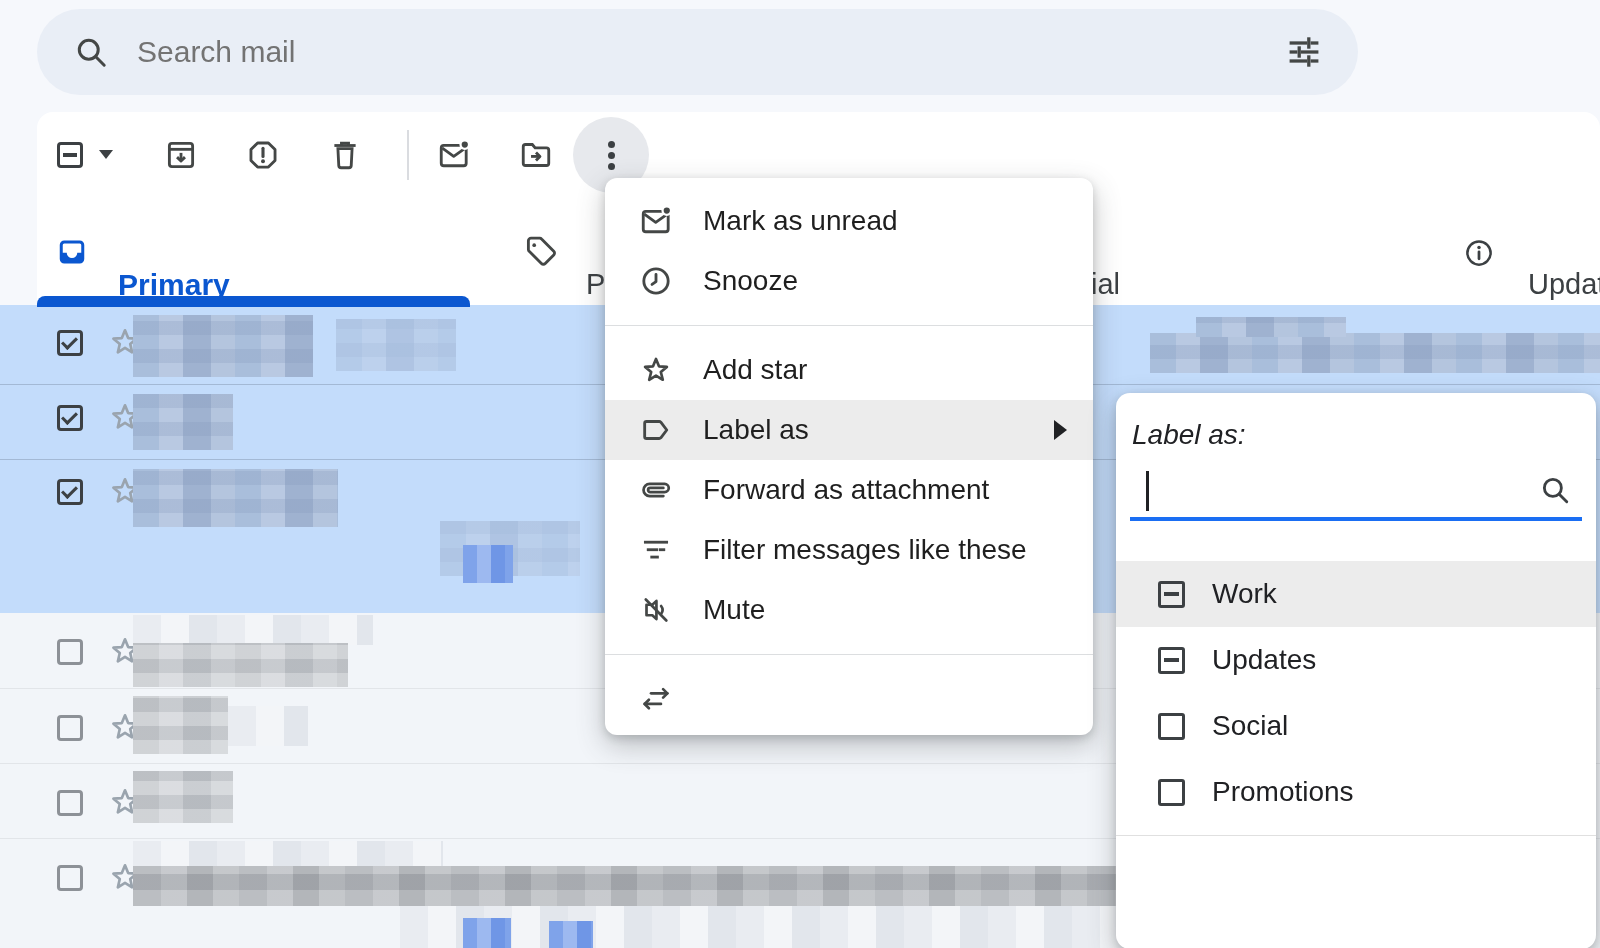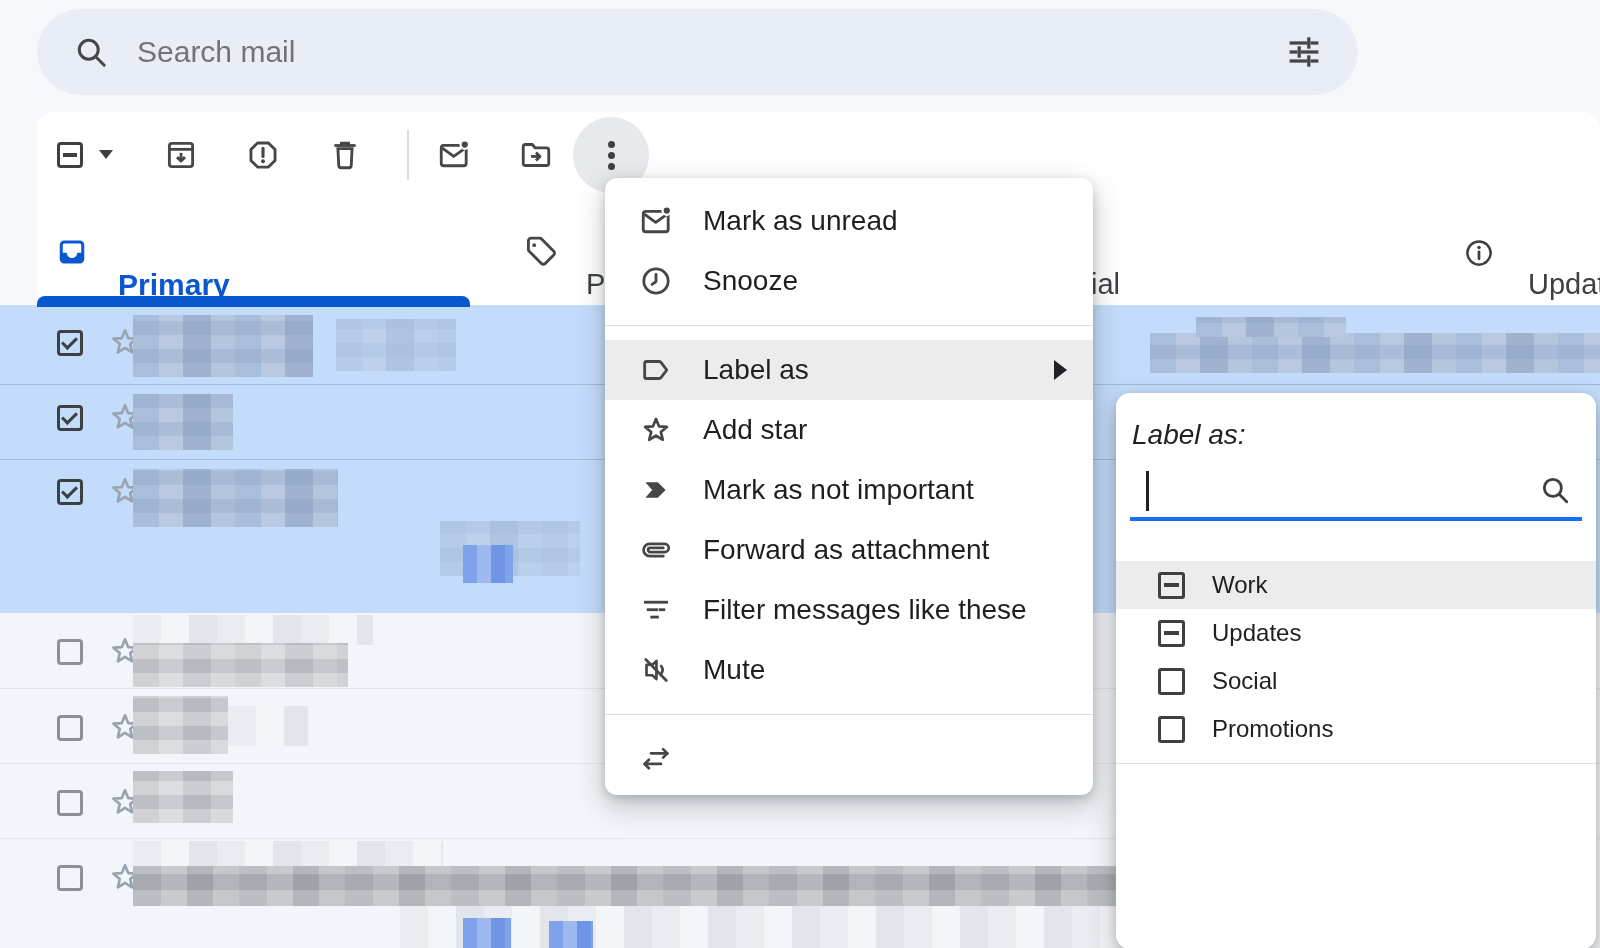--- a/index.html
+++ b/index.html
@@ -64,21 +64,21 @@
     border-bottom:10px solid transparent;border-left:13px solid #202124;}
   
   .submenu{position:absolute;left:1116px;top:393px;width:480px;height:556px;background:#ffffff;
     border-radius:14px;box-shadow:0 3px 8px rgba(60,64,67,.2), 0 10px 28px rgba(60,64,67,.3);
     z-index:11;overflow:hidden;box-sizing:border-box;}
   .subtitle{margin:26px 0 0 16px;font-size:28px;color:#202124;height:34px;font-style:italic;}
   .subinput{position:relative;margin:12px 14px 0 14px;height:52px;border-bottom:4px solid #1a6ef3;}
   .cursorbar{position:absolute;left:16px;top:6px;width:3px;height:40px;background:#202124;}
   .subinput .sicon{position:absolute;right:10px;top:8px;}
   .lrows{margin-top:40px;}
-  .lrow{height:48px;display:flex;align-items:center;padding-left:42px;font-size:24px;color:#202124;}
+  .lrow{height:66px;display:flex;align-items:center;padding-left:42px;font-size:28px;color:#202124;}
   .lrow.hover{background:#ececec;}
   .lcb{width:27px;height:27px;border:3px solid #3c4043;border-radius:3px;box-sizing:border-box;
     position:relative;flex:0 0 auto;margin-right:27px;}
   .lcb.indet::after{content:"";position:absolute;left:3px;top:8px;width:15px;height:4px;background:#3c4043;}
   .subdiv{border-top:1px solid #e0e0e0;margin-top:10px;}
 </style>
 </head>
 <body>
 
 <div id="screen">
@@ -256,47 +256,39 @@
           <circle cx="12" cy="12" r="8.6" fill="none" stroke="#444746" stroke-width="2"></circle>
           <polyline points="12,7.3 12,12.4 9.2,14.4" fill="none" stroke="#444746" stroke-width="2" stroke-linecap="round" stroke-linejoin="round"></polyline>
         </svg>
       </span>
       <span>Snooze</span>
     </div>
 
 
     <div class="mdiv"></div>
 
+    <div class="mitem">
+      <span class="micon">
+        <svg width="34" height="34" viewBox="0 0 24 24">
+          <path d="M12 4.2l2.1 5.2 5.6.4-4.3 3.6 1.4 5.5L12 15.9l-4.8 3 1.4-5.5-4.3-3.6 5.6-.4z" fill="none" stroke="#444746" stroke-width="1.9" stroke-linejoin="round"></path>
+        </svg>
+      </span>
+      <span>Add star</span>
+    </div>
+
     <div class="mitem hover">
       <span class="micon">
         <svg width="34" height="34" viewBox="0 0 24 24">
           <path d="M4 7.3c0-.7.6-1.3 1.3-1.3h9c.4 0 .8.2 1.1.5l4.2 5.5-4.2 5.5c-.3.3-.7.5-1.1.5h-9A1.3 1.3 0 0 1 4 16.7z" fill="none" stroke="#444746" stroke-width="2" stroke-linejoin="round"></path>
         </svg>
       </span>
       <span>Label as</span>
       <span class="subarrow"></span>
     </div>
 
-    <div class="mitem">
-      <span class="micon">
-        <svg width="34" height="34" viewBox="0 0 24 24">
-          <path d="M12 4.2l2.1 5.2 5.6.4-4.3 3.6 1.4 5.5L12 15.9l-4.8 3 1.4-5.5-4.3-3.6 5.6-.4z" fill="none" stroke="#444746" stroke-width="1.9" stroke-linejoin="round"></path>
-        </svg>
-      </span>
-      <span>Add star</span>
-    </div>
-
-    <div class="mitem">
-      <span class="micon">
-        <svg width="34" height="34" viewBox="0 0 24 24">
-          <polygon points="4.5,6.5 13.3,6.5 18.8,12 13.3,17.5 4.5,17.5 9.3,12" fill="#444746"></polygon>
-        </svg>
-      </span>
-      <span>Mark as not important</span>
-    </div>
 
     <div class="mitem">
       <span class="micon">
         <svg width="34" height="34" viewBox="0 0 24 24">
           <g transform="rotate(90 12 12)">
             <path d="M16.3 6.8v9.7a4.3 4.3 0 0 1-8.6 0V5.9a2.9 2.9 0 0 1 5.8 0v10.2a1.5 1.5 0 0 1-3 0V6.8" fill="none" stroke="#444746" stroke-width="1.9" stroke-linecap="round"></path>
           </g>
         </svg>
       </span>
       <span>Forward as attachment</span>

